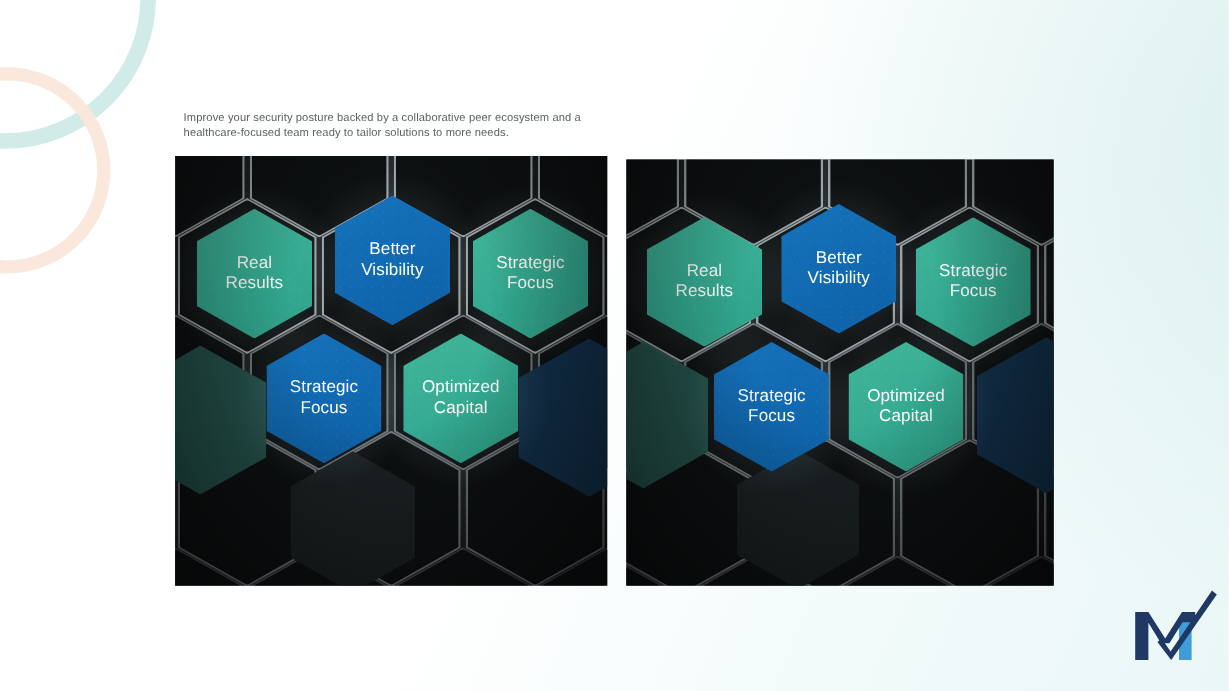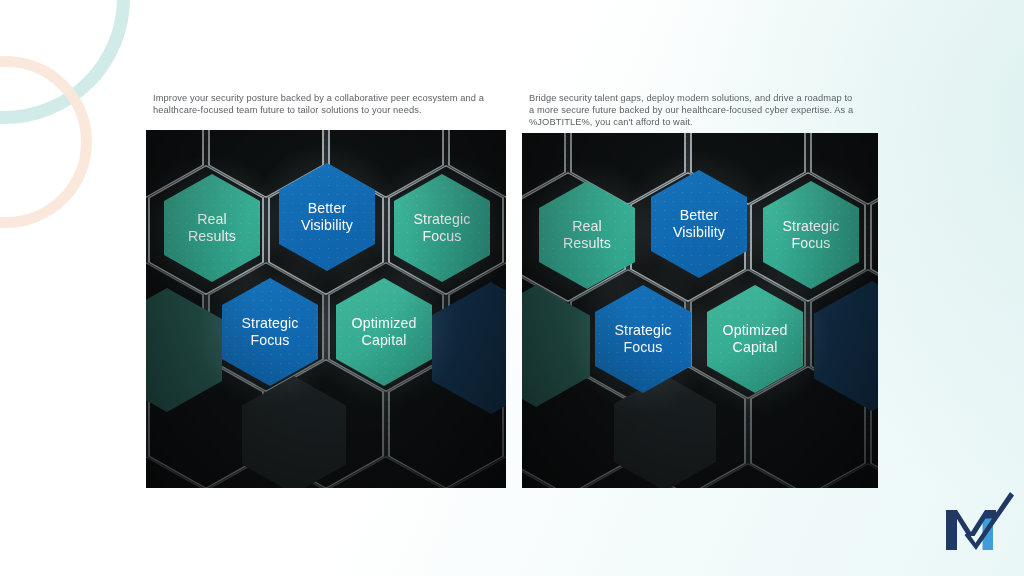--- a/index.html
+++ b/index.html
@@ -176,21 +176,21 @@
 </style>
 </head>
 <body>
 
 <div id="slide">
 
   <div id="circle-teal" class="deco-circle"></div>
   <div id="circle-peach" class="deco-circle"></div>
   <div id="deco-wash"></div>
 
-  <div id="caption-left" class="caption">Improve your security posture backed by a collaborative peer ecosystem and a healthcare-focused team future to tailor solutions to your needs.</div>
+  <div id="caption-left" class="caption">Improve your security posture backed by a collaborative peer ecosystem and a healthcare-focused team ready to tailor solutions to more needs.</div>
 
   <div id="panel-left" class="panel">
     <div class="panel-bg"></div>
     <div class="panel-traces"></div>
     <div class="panel-dots"></div>
     <div class="hex-lattice">
         <div class="hex-ring bright" style="left: -58px; top: -62px; width: 116px; height: 130px;"></div>
         <div class="hex-ring bright" style="left: 62px; top: -62px; width: 116px; height: 130px;"></div>
         <div class="hex-ring bright" style="left: 182px; top: -62px; width: 116px; height: 130px;"></div>
         <div class="hex-ring bright" style="left: 302px; top: -62px; width: 116px; height: 130px;"></div>
@@ -250,21 +250,20 @@
           <div class="speckle"></div>
           <div>
             <span class="hex-label">Optimized</span>
             <span class="hex-label">Capital</span>
           </div>
         </div>
       </div>
     <div class="panel-vignette"></div>
   </div>
 
-  <div id="caption-right" class="caption">Bridge security talent gaps, deploy modern solutions, and drive a roadmap to a more secure future backed by our healthcare-focused cyber expertise. As a %JOBTITLE%, you can't afford to wait.</div>
 
   <div id="panel-right" class="panel">
     <div class="panel-bg"></div>
     <div class="panel-traces"></div>
     <div class="panel-dots"></div>
     <div class="hex-lattice">
         <div class="hex-ring bright" style="left: -72px; top: -58px; width: 116px; height: 130px;"></div>
         <div class="hex-ring bright" style="left: 48px; top: -58px; width: 116px; height: 130px;"></div>
         <div class="hex-ring bright" style="left: 168px; top: -58px; width: 116px; height: 130px;"></div>
         <div class="hex-ring bright" style="left: 288px; top: -58px; width: 116px; height: 130px;"></div>

